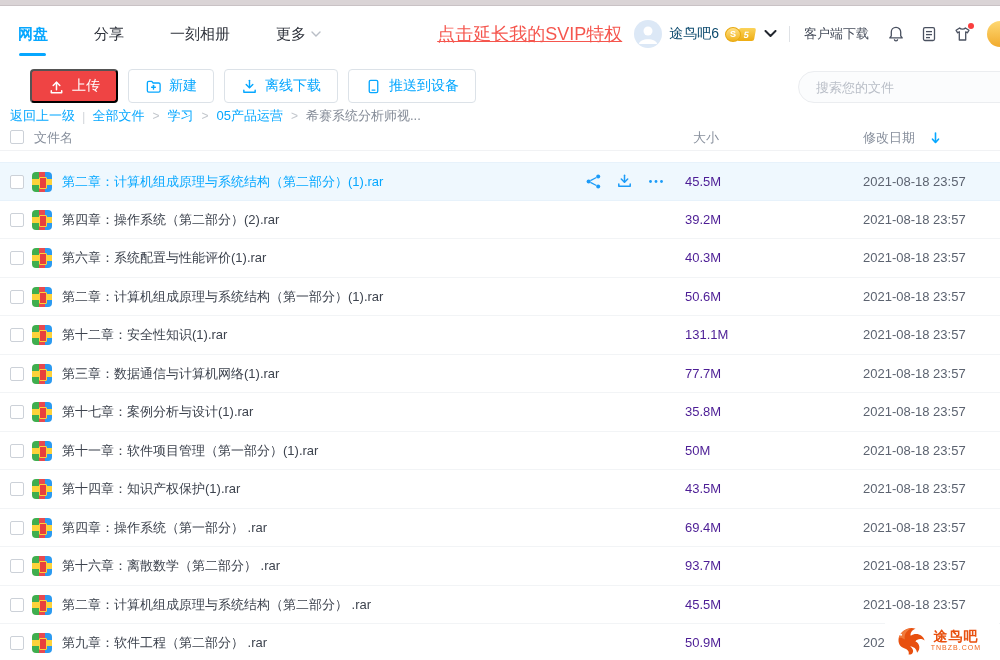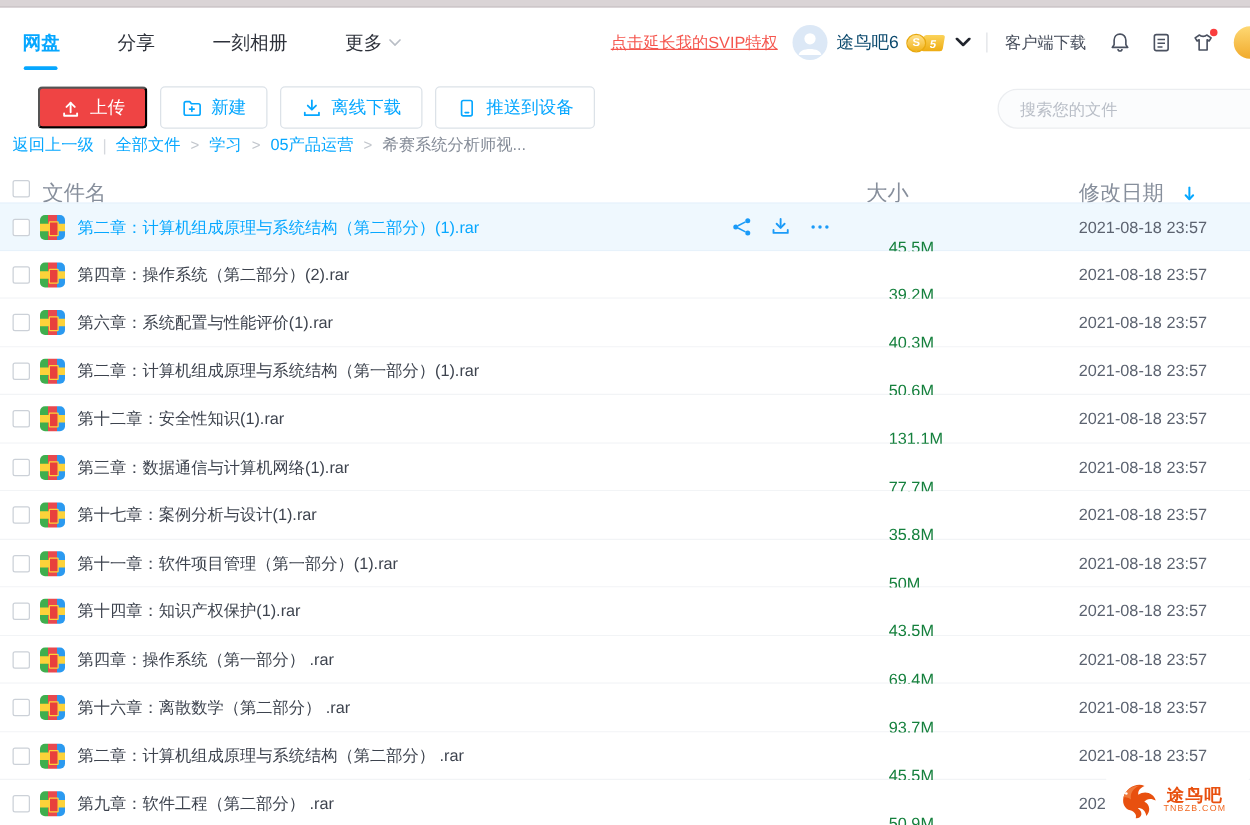--- a/index.html
+++ b/index.html
@@ -10,21 +10,21 @@
   }
   .top-strip { position:absolute; top:0; left:0; right:0; height:6px; background:#dad4d6; border-bottom:1px solid #c9c2c5; }
 
   
   .topbar { position:absolute; top:7px; left:0; right:0; height:54px; display:flex; align-items:center; background:#fff; }
   .nav-left { display:flex; align-items:center; padding-left:18px; }
   .nav-item { position:relative; margin-right:46px; font-size:15px; color:#2d313a; cursor:pointer; display:flex; align-items:center; gap:5px; white-space:nowrap; }
   .nav-item.active { color:#06a7ff; font-weight:bold; }
   .nav-underline { position:absolute; left:1px; bottom:-12px; width:27px; height:3px; border-radius:2px; background:#06a7ff; }
   .nav-right { margin-left:auto; display:flex; align-items:center; }
-  .svip-link { color:#f5564e; font-size:13px; text-decoration:underline; margin-right:12px; cursor:pointer; white-space:nowrap; }
+  .svip-link { color:#f5564e; font-size:18px; text-decoration:underline; margin-right:12px; cursor:pointer; white-space:nowrap; }
   .avatar { width:28px; height:28px; border-radius:50%; background:#dce8f6; margin-right:7px; overflow:hidden; flex:none; cursor:pointer; }
   .username { font-size:14px; color:#0c4a6e; margin-right:6px; white-space:nowrap; }
   .badge { display:inline-flex; align-items:center; justify-content:center; color:#fff; font-size:9px; font-weight:bold; flex:none; }
   .badge-s { width:16px; height:15px; border-radius:50%; background:linear-gradient(180deg,#ffe089,#f1b31c); border:1px solid #e8a90f; z-index:2; }
   .badge-5 { width:17px; height:13px; margin-left:-3px; border-radius:2px; transform:skewX(-10deg); background:linear-gradient(180deg,#fbd35a,#eeac12); }
   .user-caret { margin:0 12px 0 9px; cursor:pointer; display:flex; }
   .v-divider { width:1px; height:16px; background:#dfe2e6; margin-right:14px; }
   .client-dl { font-size:13px; color:#454c5a; margin-right:18px; cursor:pointer; white-space:nowrap; }
   .icon-btn { margin-right:15px; position:relative; display:flex; cursor:pointer; }
   .red-dot { position:absolute; top:-2px; right:-2px; width:6px; height:6px; border-radius:50%; background:#fa3e3e; }
@@ -40,42 +40,42 @@
   .search-box input::placeholder { color:#b9bec7; }
 
   
   .breadcrumb { position:absolute; top:107px; left:10px; display:flex; align-items:center; font-size:13px; white-space:nowrap; }
   .crumb-link { color:#06a7ff; cursor:pointer; }
   .crumb-pipe { color:#d5d8dd; margin:0 7px; }
   .crumb-sep { color:#c2c6cc; margin:0 8px; font-size:12px; }
   .crumb-current { color:#848b97; }
 
   
-  .table-header { position:absolute; top:137px; left:0; right:0; height:28px; border-bottom:1px solid #f1f2f4; font-size:17px; color:#878f9c; }
+  .table-header { position:absolute; top:123px; left:0; right:0; height:28px; border-bottom:1px solid #f1f2f4; font-size:13px; color:#878f9c; }
   .table-header .checkbox { position:absolute; left:10px; top:7px; }
   .col-name  { position:absolute; left:34px;  top:6px; }
   .col-size  { position:absolute; left:693px; top:6px; }
   .col-date  { position:absolute; left:863px; top:6px; display:flex; align-items:center; gap:16px; cursor:pointer; }
 
   .checkbox { width:14px; height:14px; border:1px solid #ccd1d8; border-radius:2px; background:#fff; cursor:pointer; }
 
   
   .file-list { position:absolute; top:162px; left:0; right:0; }
   .file-row { position:relative; height:38.5px; border-bottom:1px solid #f2f4f6; background:#fff; cursor:pointer; }
   .file-row.highlighted { background:#eff8fe; border-top:1px solid #e7f2fb; border-bottom:1px solid #e7f2fb; }
   .file-row .checkbox { position:absolute; left:10px; top:12px; }
   .rar-icon { position:absolute; left:32px; top:9px; width:20px; height:20px; border-radius:4px; overflow:hidden;
     background:linear-gradient(90deg,#3fae4e 0 34%,#e8494f 34% 67%,#2b9af0 67% 100%); }
   .rar-icon::before { content:""; position:absolute; left:0; right:0; top:7px; height:6px; background:#fdd23a; }
   .rar-icon::after { content:""; position:absolute; left:7px; top:5px; width:6px; height:10px; background:#e8403c; border:1px solid #fdd23a; border-radius:1px; }
   .file-name { position:absolute; left:62px; top:0; line-height:38.5px; font-size:13px; color:#3d434e; white-space:nowrap; }
   .file-row.highlighted .file-name { color:#06a7ff; }
   .row-actions { position:absolute; left:585px; top:0; height:100%; display:flex; align-items:center; gap:14px; }
   .row-actions svg { cursor:pointer; }
-  .file-size { position:absolute; left:711px; top:0; line-height:38.5px; font-size:13px; color:#15803d;margin-top:16px; }
+  .file-size { position:absolute; left:685px; top:0; line-height:38.5px; font-size:13px; color:#4c1d95; }
   .file-date { position:absolute; left:863px; top:0; line-height:38.5px; font-size:13px; color:#5c6370; }
 
   
   .watermark { position:absolute; right:1px; bottom:2px; display:flex; align-items:center; background:#fff; padding:2px 18px 2px 6px; }
   .wm-text { display:flex; flex-direction:column; align-items:center; margin-left:2px; }
   .wm-title { color:#e8500f; font-size:14px; font-weight:bold; letter-spacing:1px; line-height:15px; }
   .wm-sub { color:#f0661f; font-size:7px; letter-spacing:1px; line-height:8px; }
 </style>
 </head>
 <body>

